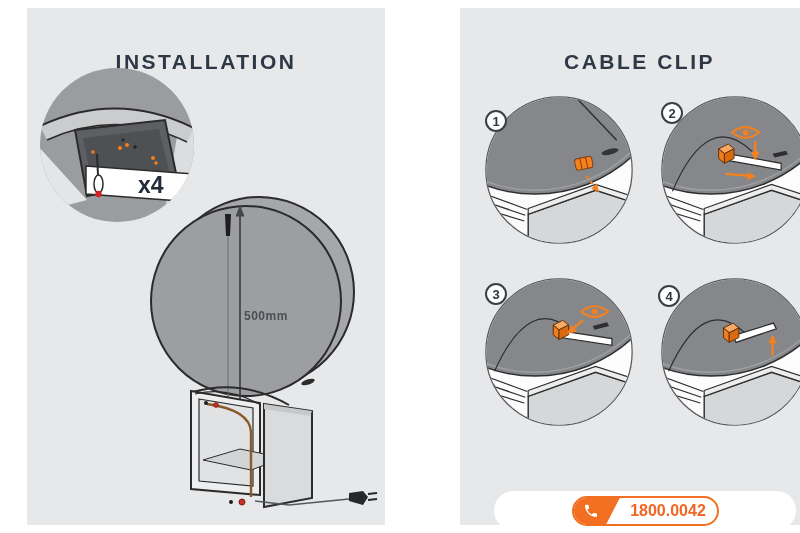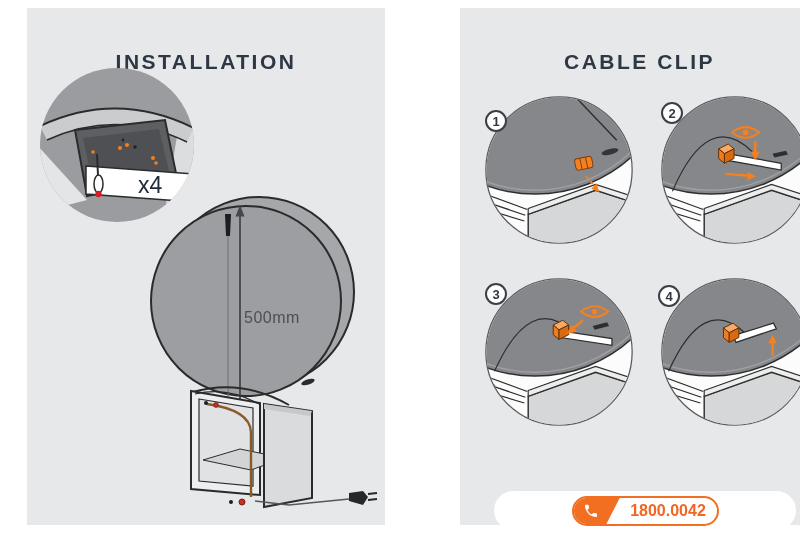--- a/index.html
+++ b/index.html
@@ -8,23 +8,23 @@
     background:#ffffff;font-family:"Liberation Sans",sans-serif;
   }
   .panel{position:absolute;top:8px;height:517px;background:#e7e8ea;}
   .panel-left{left:27px;width:358px;}
   .panel-right{left:413px;width:359px;margin-left:47px;}
   .panel-title{
     position:absolute;top:25px;left:0;right:0;text-align:center;
     font-size:21px;font-weight:700;letter-spacing:2.5px;color:#2e3744;
   }
   .art{position:absolute;left:0;top:0;width:100%;height:100%;}
-  .overlay-label{position:absolute;color:#2e3744;font-weight:400;}
+  .overlay-label{position:absolute;color:#2e3744;font-weight:700;}
   .label-x4{left:111px;top:164px;font-size:23px;color:#222b38;}
-  .label-500{left:217px;top:301px;font-size:16px;color:#4c4f54;letter-spacing:0.5px;}
+  .label-500{left:217px;top:301px;font-size:12px;color:#4c4f54;letter-spacing:0.5px;}
   .step{position:absolute;width:154px;height:154px;}
   .step svg{width:100%;height:100%;display:block;}
   .step-1{left:22px;top:85px;}
   .step-2{left:198px;top:85px;}
   .step-3{left:22px;top:267px;}
   .step-4{left:198px;top:267px;}
   .step-num{
     position:absolute;width:22px;height:22px;border-radius:50%;
     background:#ffffff;border:2px solid #3a3f46;color:#2e3744;
     font-size:13px;font-weight:700;display:flex;align-items:center;justify-content:center;

